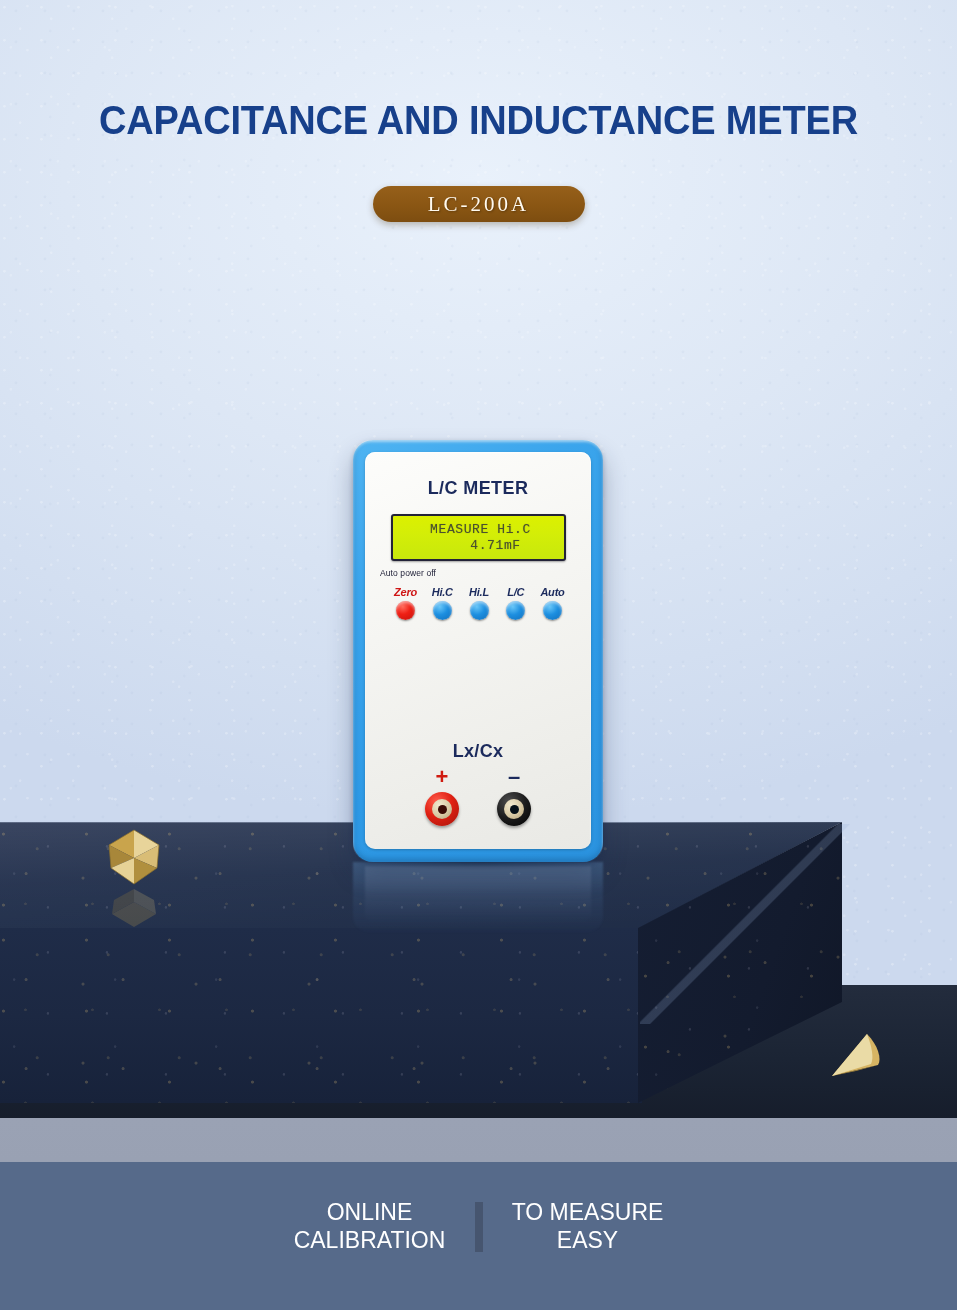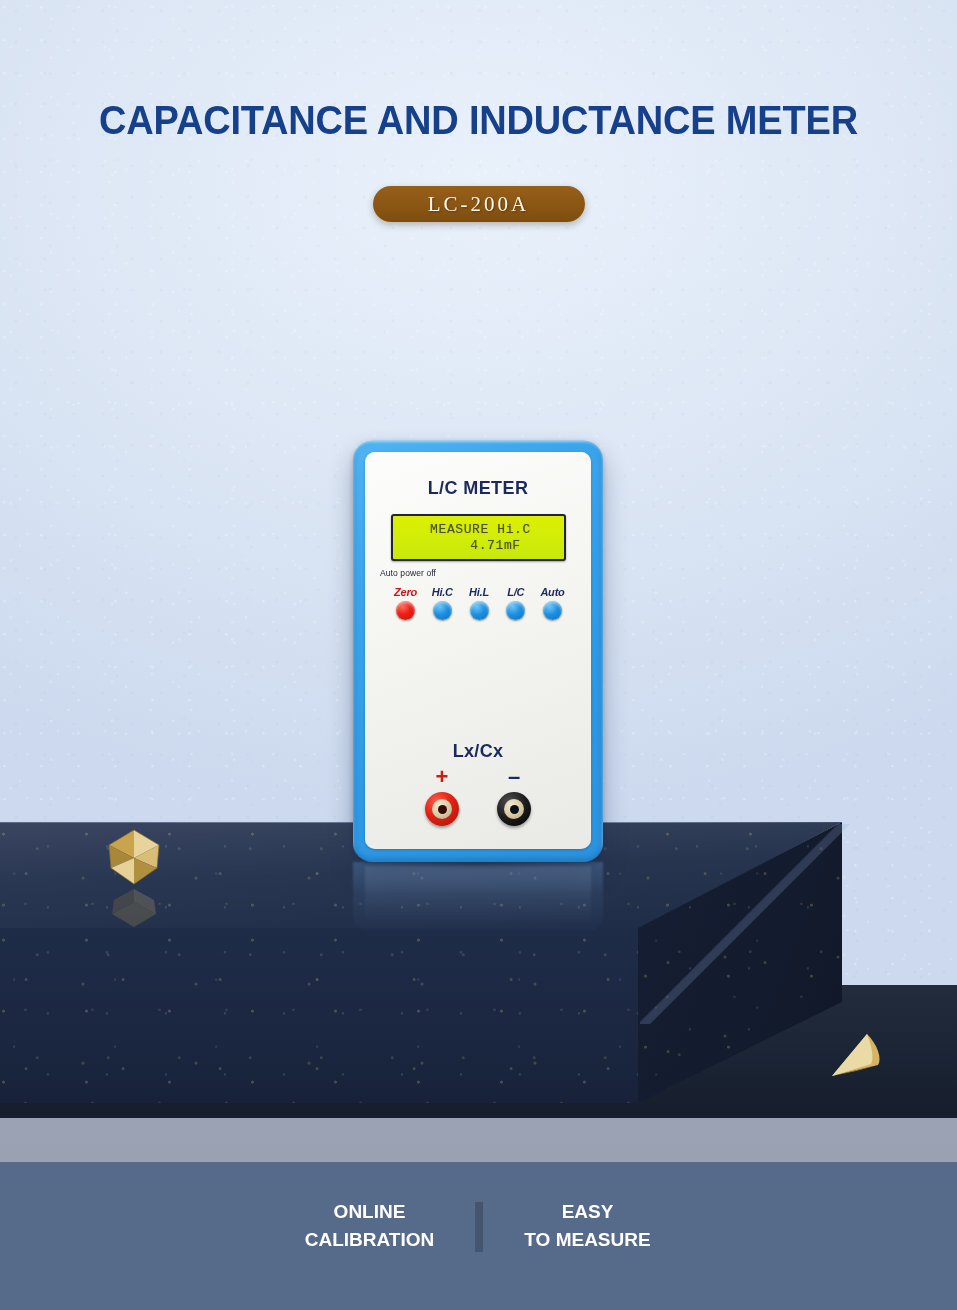--- a/index.html
+++ b/index.html
@@ -273,21 +273,21 @@
   .footer{
     position:absolute; left:0; top:1162px; width:957px; height:148px;
     background:#566a8a;
   }
   .features{
     position:absolute; left:0; top:1198px; width:957px;
     display:flex; align-items:flex-start; justify-content:center;
   }
   .feature{
     color:#ffffff;
-    font-size:19px; font-weight:bold; line-height:28px;
+    font-size:23px; font-weight:normal; line-height:28px;
     text-align:center;
     white-space:nowrap;
   }
   .f1{ width:210px; }
   .f2{ width:230px; }
   .f3{ width:210px; }
   .divider{
     width:4px; height:50px; margin-top:4px;
     background:#46556f;
     flex:0 0 auto;
@@ -424,18 +424,18 @@
   <div class="footer"></div>
 
   <div class="features">
     <div class="feature f1">
       <div>ONLINE</div>
       <div>CALIBRATION</div>
     </div>
     <div class="divider"></div>
     <div class="divider"></div>
     <div class="feature f3">
+      <div>TO MEASURE</div>
       <div>EASY</div>
-      <div>TO MEASURE</div>
     </div>
   </div>
 
 </div>
 
 </body></html>

